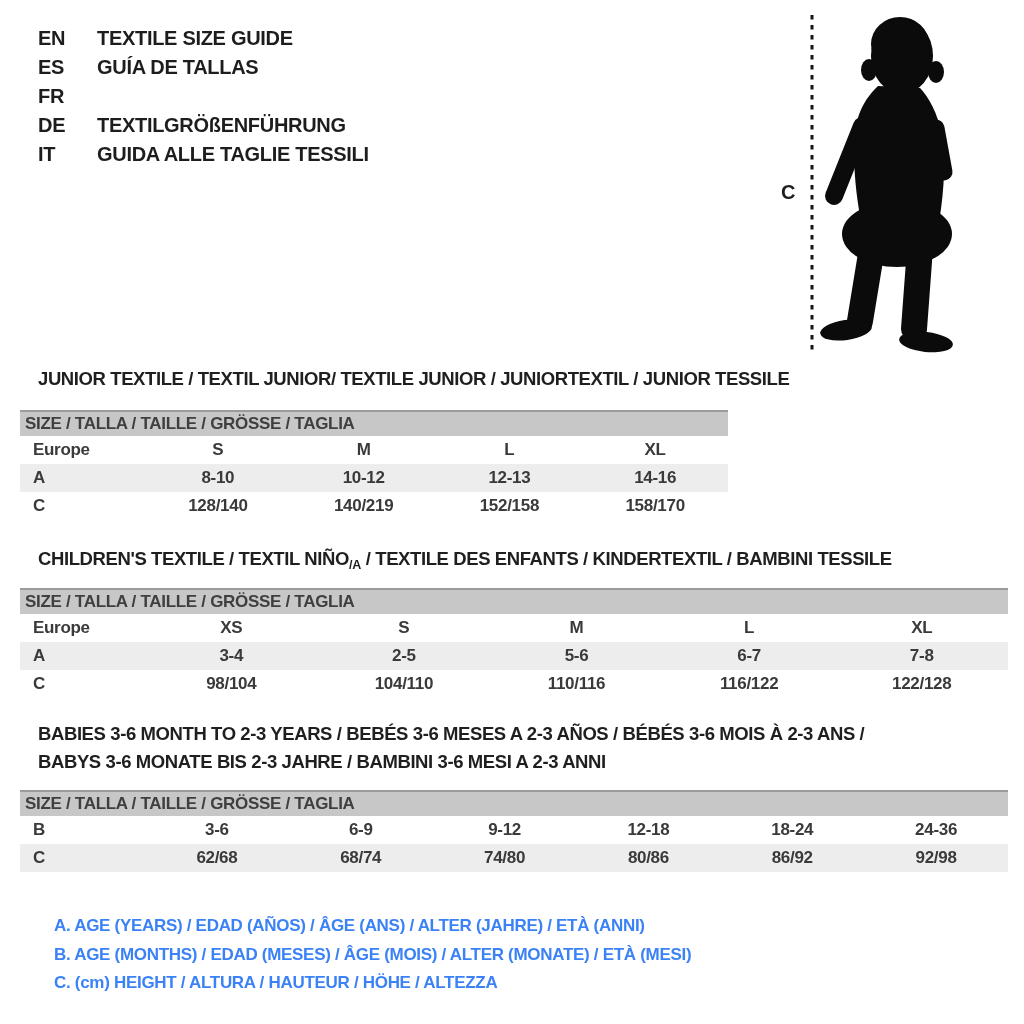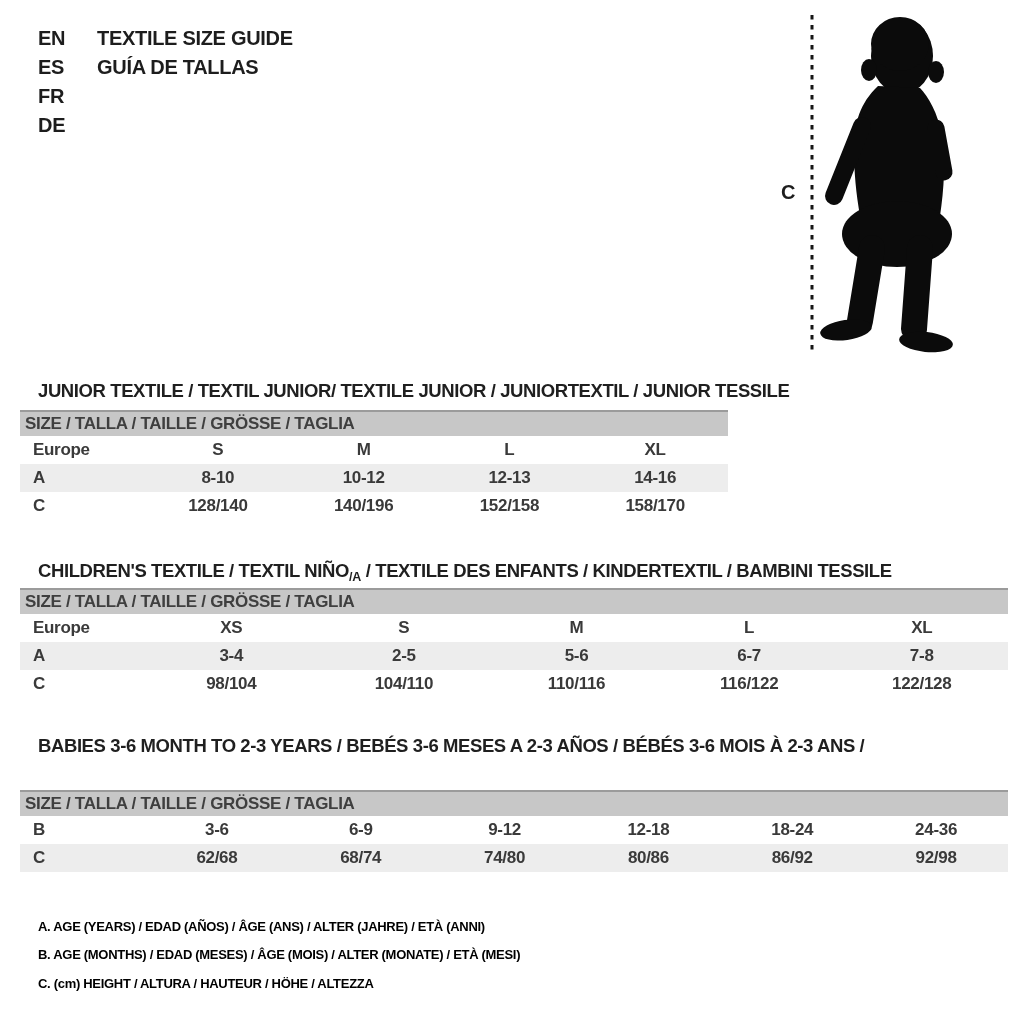--- a/index.html
+++ b/index.html
@@ -22,61 +22,66 @@
   .lang-code{width:59px;}
 
   
   .fig-svg{position:absolute;left:770px;top:8px;}
   .fig-fill{fill:var(--silhouette);}
   .limb{stroke:var(--silhouette);stroke-linecap:round;fill:none;}
   .dash{stroke:#161616;stroke-width:3;stroke-dasharray:4.5 5.5;fill:none;}
   .fig-c{position:absolute;left:781px;top:181px;font-size:20px;font-weight:bold;color:#1d1d1d;}
 
   
-  .sec-title{position:absolute;left:38px;font-size:18.5px;font-weight:bold;letter-spacing:-0.4px;color:#1f1f1f;white-space:nowrap;margin-top:12px;}
+  .sec-title{position:absolute;left:38px;font-size:18.5px;font-weight:bold;letter-spacing:-0.4px;color:#1f1f1f;white-space:nowrap;}
   .sub{font-size:12.5px;position:relative;top:4px;letter-spacing:-0.2px;}
 
   
   .size-table{position:absolute;left:20px;}
   .t1{width:708px;}
   .t2,.t3{width:988px;}
   .bar{height:26px;background:var(--table-header-bg);border-top:2px solid var(--table-header-border);
        display:flex;align-items:center;padding-left:5px;
        font-size:17px;font-weight:bold;letter-spacing:-0.3px;color:#3f3f3f;}
   .trow{display:grid;height:28px;align-items:center;font-size:17px;font-weight:bold;letter-spacing:-0.3px;color:var(--table-ink);}
   .t1 .trow{grid-template-columns:125px repeat(4,1fr);}
   .t2 .trow{grid-template-columns:125px repeat(5,1fr);}
   .t3 .trow{grid-template-columns:125px repeat(6,1fr);}
   .trow.shade{background:var(--row-shade);}
   .rlabel{padding-left:13px;text-align:left;}
   .cell{text-align:center;}
 
   
   .footnotes{position:absolute;left:38px;top:912px;}
-  .fnote{height:28.5px;display:flex;align-items:center;font-size:13px;font-weight:bold;letter-spacing:-0.3px;color:#000000;white-space:nowrap;}
+  .fnote{height:28.5px;display:flex;align-items:center;font-size:17px;font-weight:bold;letter-spacing:-0.3px;color:#3b82f6;white-space:nowrap;margin-left:16px;}
 </style>
 </head>
 <body>
 
 <div id="canvas">
 
   <div class="langs">
     <div class="lang-row">
       <span class="lang-code">EN</span>
       <span class="lang-label">TEXTILE SIZE GUIDE</span>
     </div>
     <div class="lang-row">
       <span class="lang-code">ES</span>
       <span class="lang-label">GUÍA DE TALLAS</span>
     </div>
     <div class="lang-row">
       <span class="lang-code">FR</span>
     </div>
     <div class="lang-row">
       <span class="lang-code">DE</span>
+      <span class="lang-label">TEXTILGRÖßENFÜHRUNG</span>
+    </div>
+    <div class="lang-row">
+      <span class="lang-code">IT</span>
+      <span class="lang-label">GUIDA ALLE TAGLIE TESSILI</span>
     </div>
   </div>
 
   <svg class="fig-svg" width="200" height="350" viewBox="0 0 200 350" aria-hidden="true">
     <line class="dash" x1="42" y1="7" x2="42" y2="345"></line>
     <g class="fig-fill">
       <ellipse cx="132" cy="48" rx="31" ry="38"></ellipse>
       <ellipse cx="130" cy="36" rx="29" ry="27"></ellipse>
       <ellipse cx="99" cy="62" rx="8" ry="11"></ellipse>
       <ellipse cx="166" cy="64" rx="8" ry="11"></ellipse>
@@ -105,21 +110,21 @@
     <div class="trow shade">
       <span class="rlabel">A</span>
       <span class="cell">8-10</span>
       <span class="cell">10-12</span>
       <span class="cell">12-13</span>
       <span class="cell">14-16</span>
     </div>
     <div class="trow">
       <span class="rlabel">C</span>
       <span class="cell">128/140</span>
-      <span class="cell">140/196</span>
+      <span class="cell">140/219</span>
       <span class="cell">152/158</span>
       <span class="cell">158/170</span>
     </div>
   </div>
 
   <div class="sec-title" style="top:548px;"><span>CHILDREN'S TEXTILE / TEXTIL NIÑO</span><span class="sub">/A</span><span> / TEXTILE DES ENFANTS / KINDERTEXTIL / BAMBINI TESSILE</span></div>
   <div class="size-table t2" style="top:588px;">
     <div class="bar">SIZE / TALLA / TAILLE / GRÖSSE / TAGLIA</div>
     <div class="trow">
       <span class="rlabel">Europe</span>
@@ -142,20 +147,21 @@
       <span class="cell">98/104</span>
       <span class="cell">104/110</span>
       <span class="cell">110/116</span>
       <span class="cell">116/122</span>
       <span class="cell">122/128</span>
     </div>
   </div>
 
   <div class="sec-title" style="top:720px;line-height:28px;">
     <div>BABIES 3-6 MONTH TO 2-3 YEARS / BEBÉS 3-6 MESES A 2-3 AÑOS / BÉBÉS 3-6 MOIS À 2-3 ANS /</div>
+    <div>BABYS 3-6 MONATE BIS 2-3 JAHRE / BAMBINI 3-6 MESI A 2-3 ANNI</div>
   </div>
   <div class="size-table t3" style="top:790px;">
     <div class="bar">SIZE / TALLA / TAILLE / GRÖSSE / TAGLIA</div>
     <div class="trow">
       <span class="rlabel">B</span>
       <span class="cell">3-6</span>
       <span class="cell">6-9</span>
       <span class="cell">9-12</span>
       <span class="cell">12-18</span>
       <span class="cell">18-24</span>

